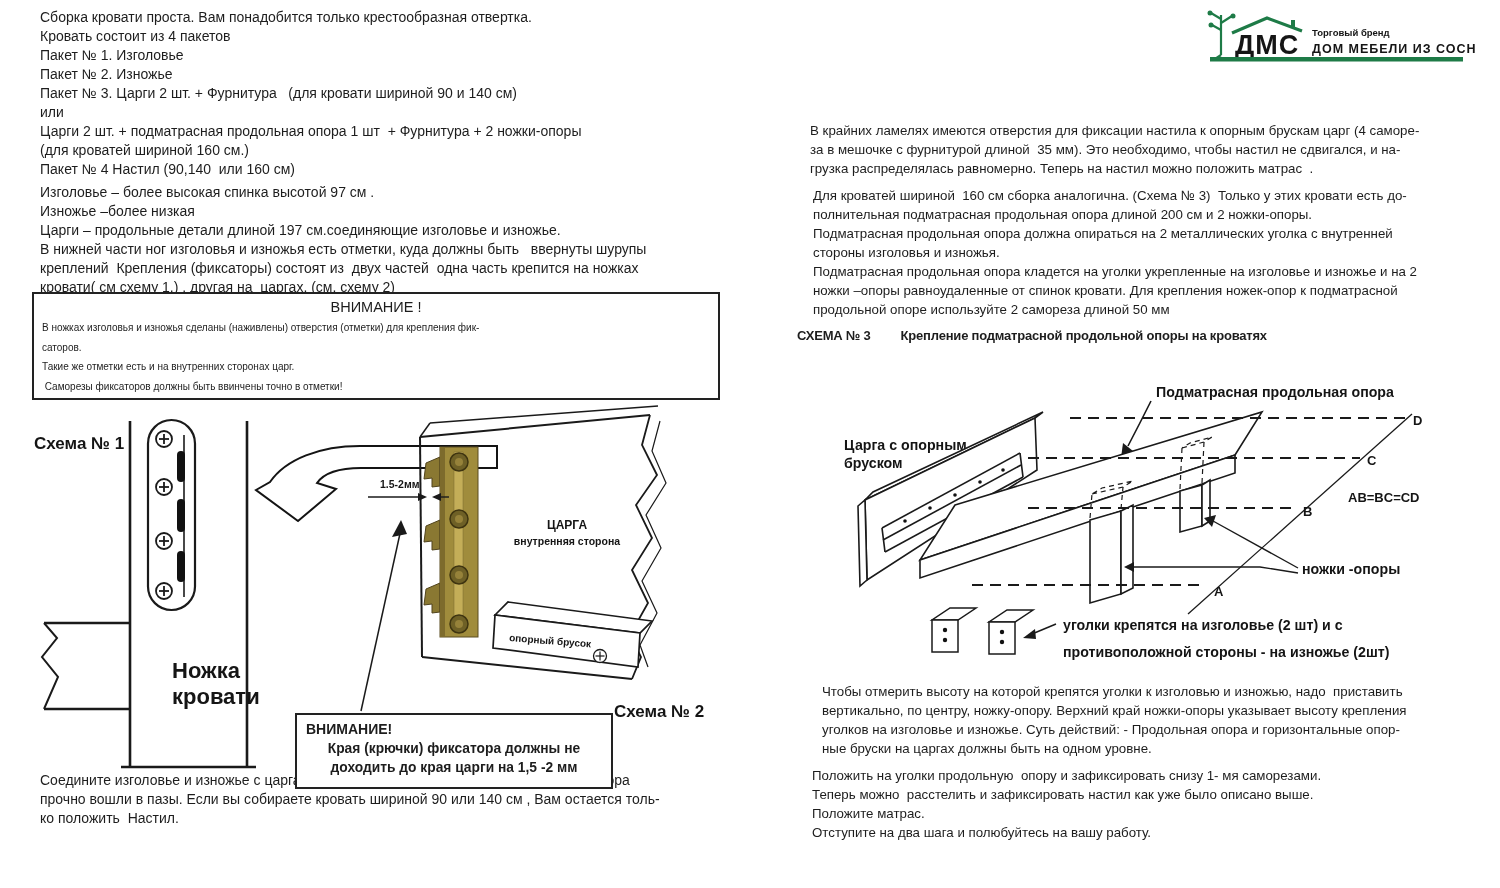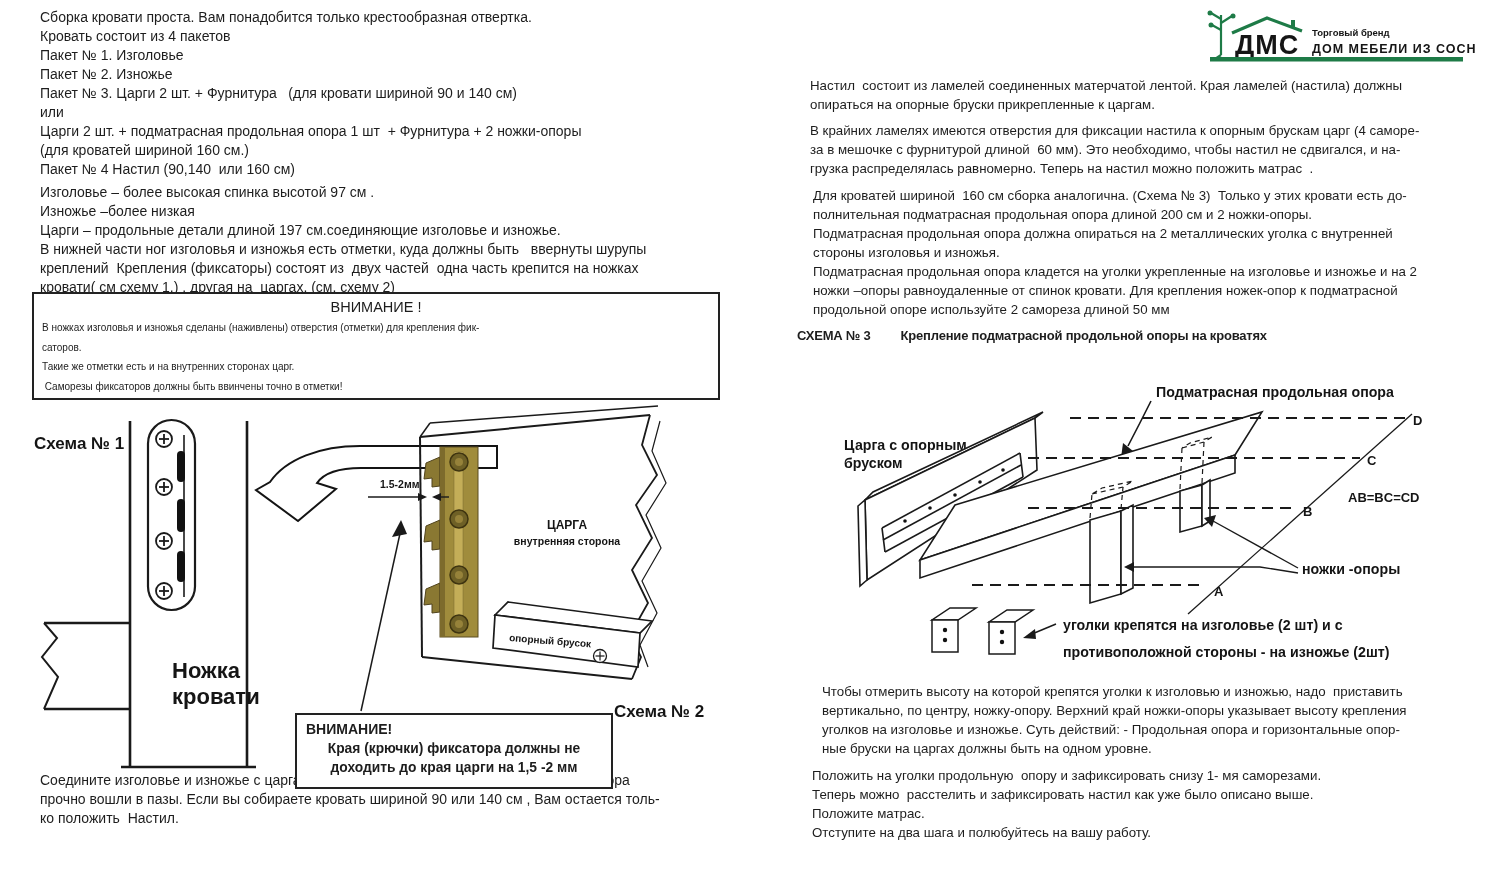--- a/index.html
+++ b/index.html
@@ -155,24 +155,22 @@
       </g>
     </g>
   </svg>
 
   <div class="warnbox" style="left:295px;top:713px;width:314px;height:72px">
     <div class="warn2-title">ВНИМАНИЕ!</div>
     <div class="warn2-lines">Края (крючки) фиксатора должны не
 доходить до края царги на 1,5 -2 мм</div>
   </div>
 
-  <div class="para rp" style="left:810px;top:76px;width:660px">Настил  состоит из ламелей соединенных матерчатой лентой. Края ламелей (настила) должны
-опираться на опорные бруски прикрепленные к царгам.</div>
   <div class="para rp" style="left:810px;top:121px;width:660px">В крайних ламелях имеются отверстия для фиксации настила к опорным брускам царг (4 саморе-
-за в мешочке с фурнитурой длиной  60 мм). Это необходимо, чтобы настил не сдвигался, и на-
+за в мешочке с фурнитурой длиной  35 мм). Это необходимо, чтобы настил не сдвигался, и на-
 грузка распределялась равномерно. Теперь на настил можно положить матрас  .</div>
   <div class="para rp" style="left:813px;top:186px;width:660px">Для кроватей шириной  160 см сборка аналогична. (Схема № 3)  Только у этих кровати есть до-
 полнительная подматрасная продольная опора длиной 200 см и 2 ножки-опоры.
 Подматрасная продольная опора должна опираться на 2 металлических уголка с внутренней
 стороны изголовья и изножья.
 Подматрасная продольная опора кладется на уголки укрепленные на изголовье и изножье и на 2
 ножки –опоры равноудаленные от спинок кровати. Для крепления ножек-опор к подматрасной
 продольной опоре используйте 2 самореза длиной 50 мм</div>
 
   <div class="heading3" style="left:797px;top:328px">

